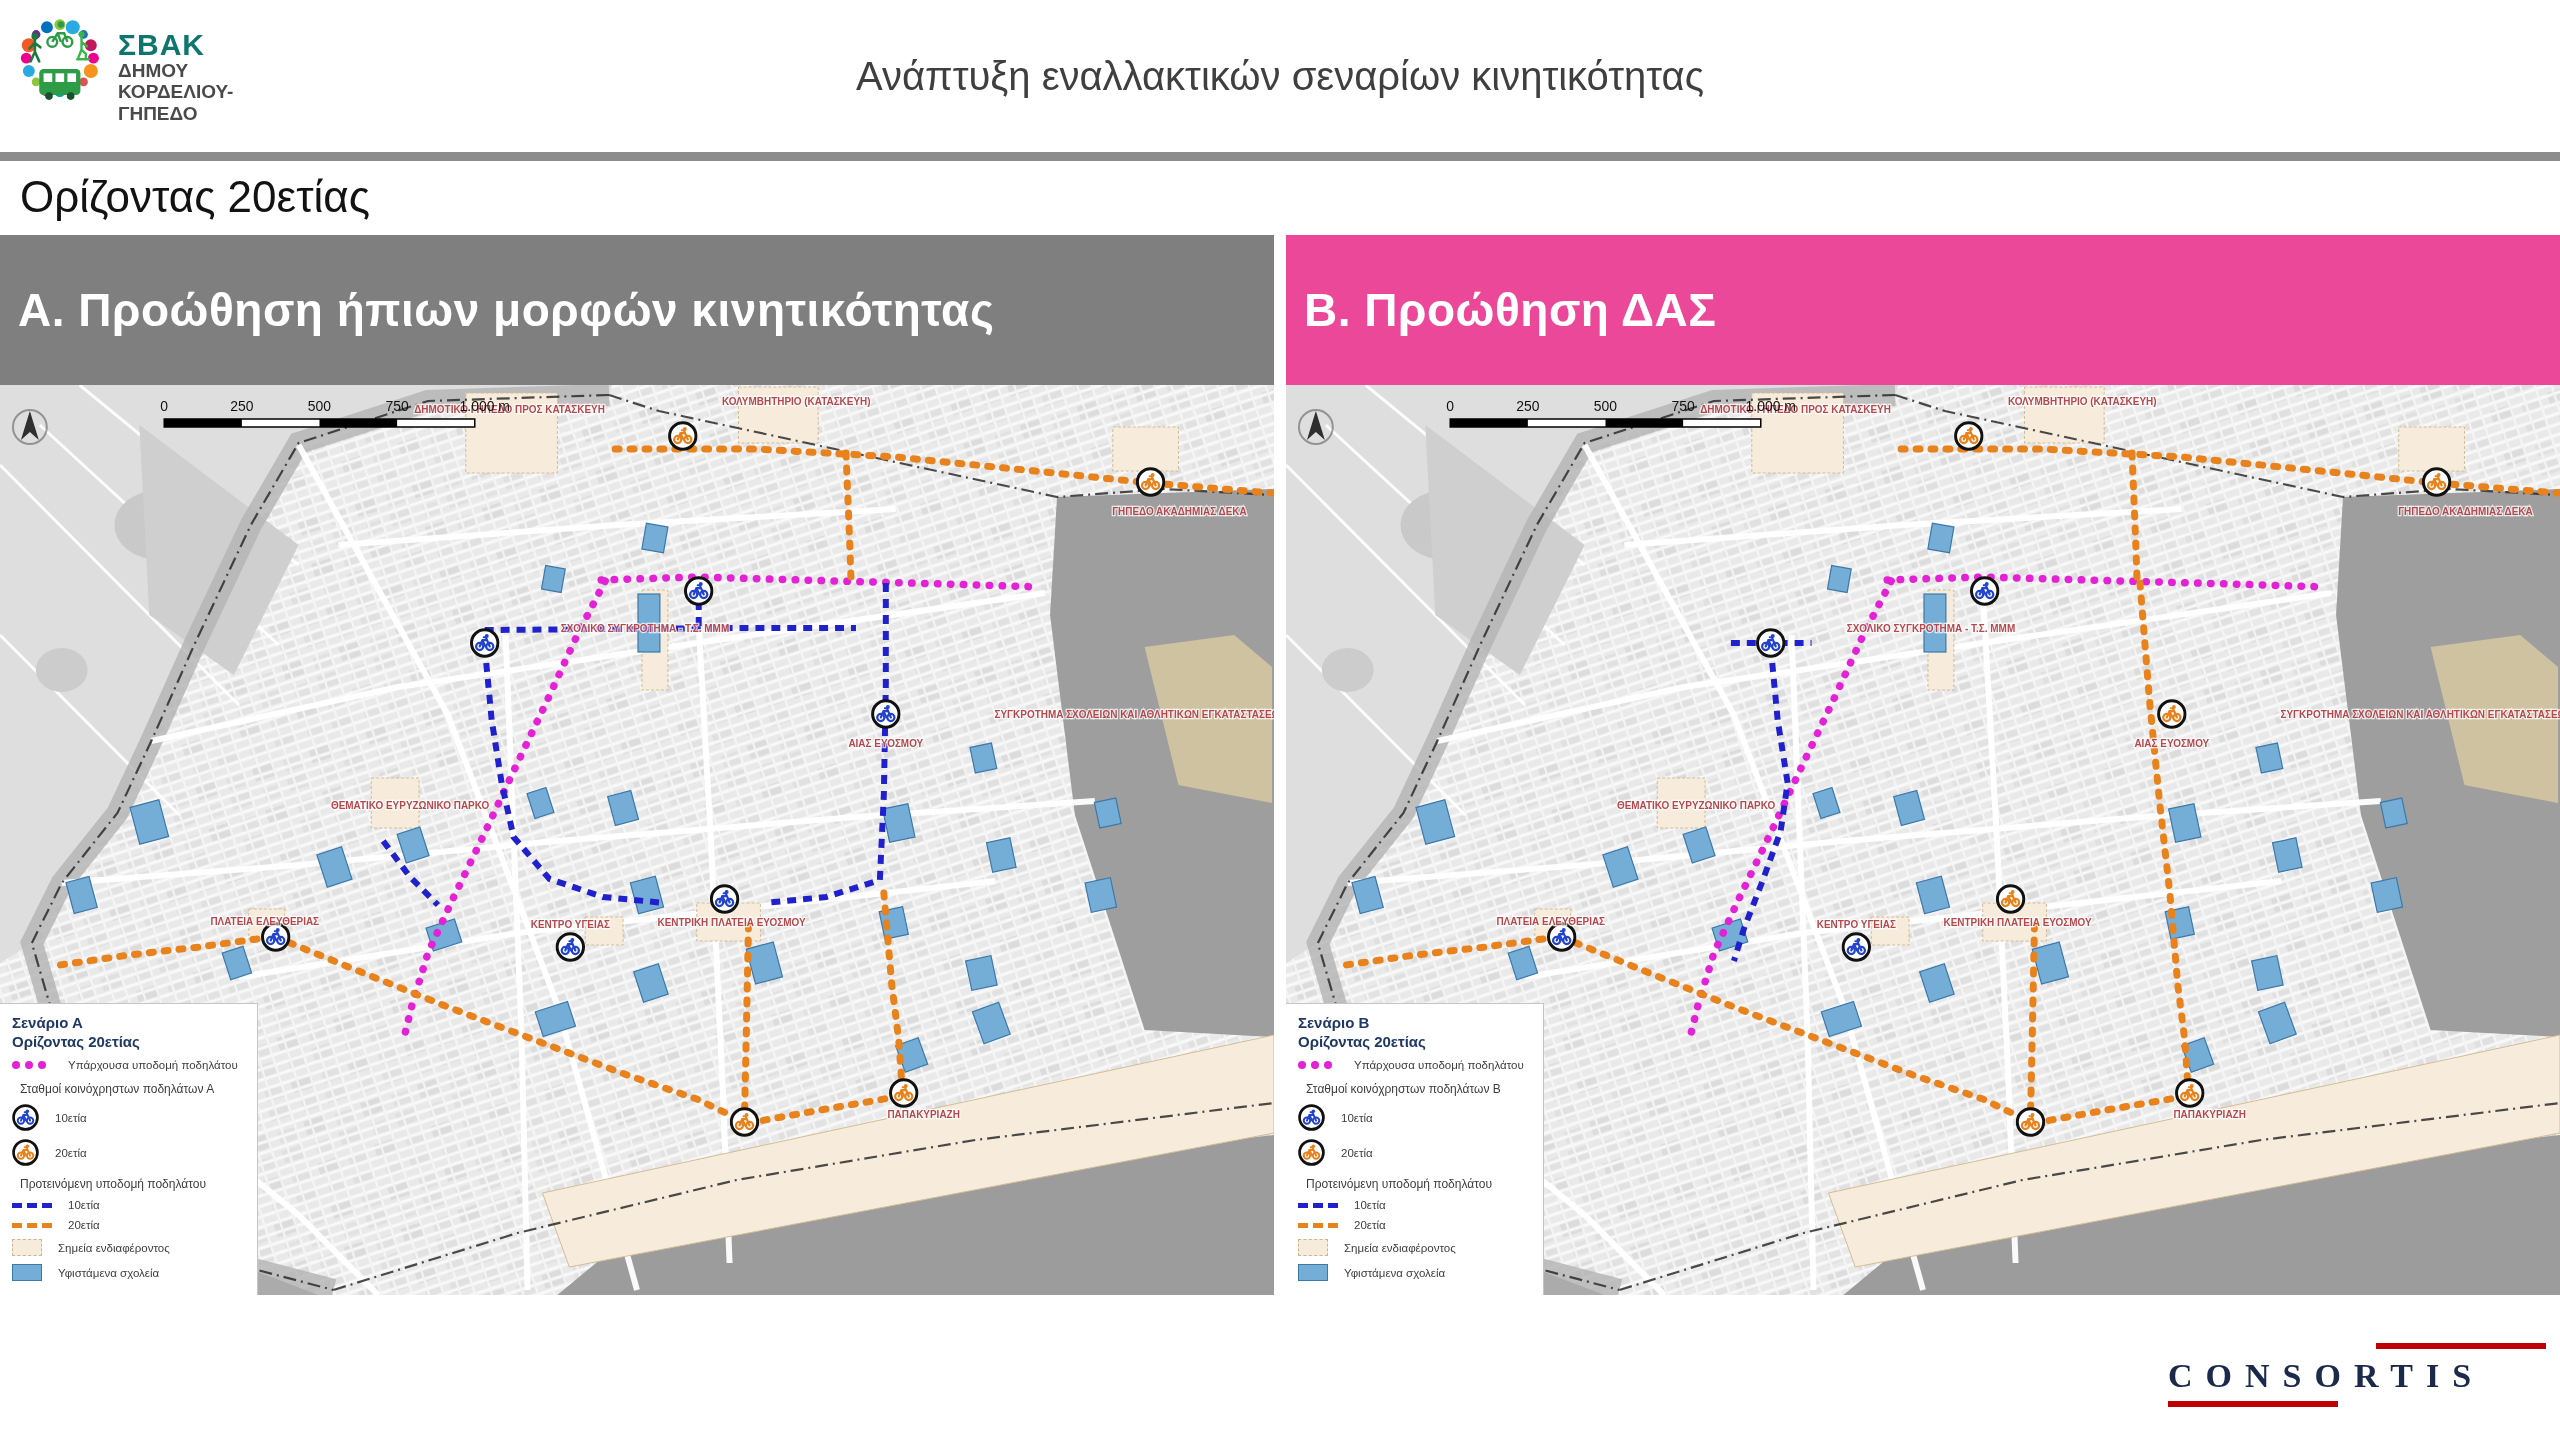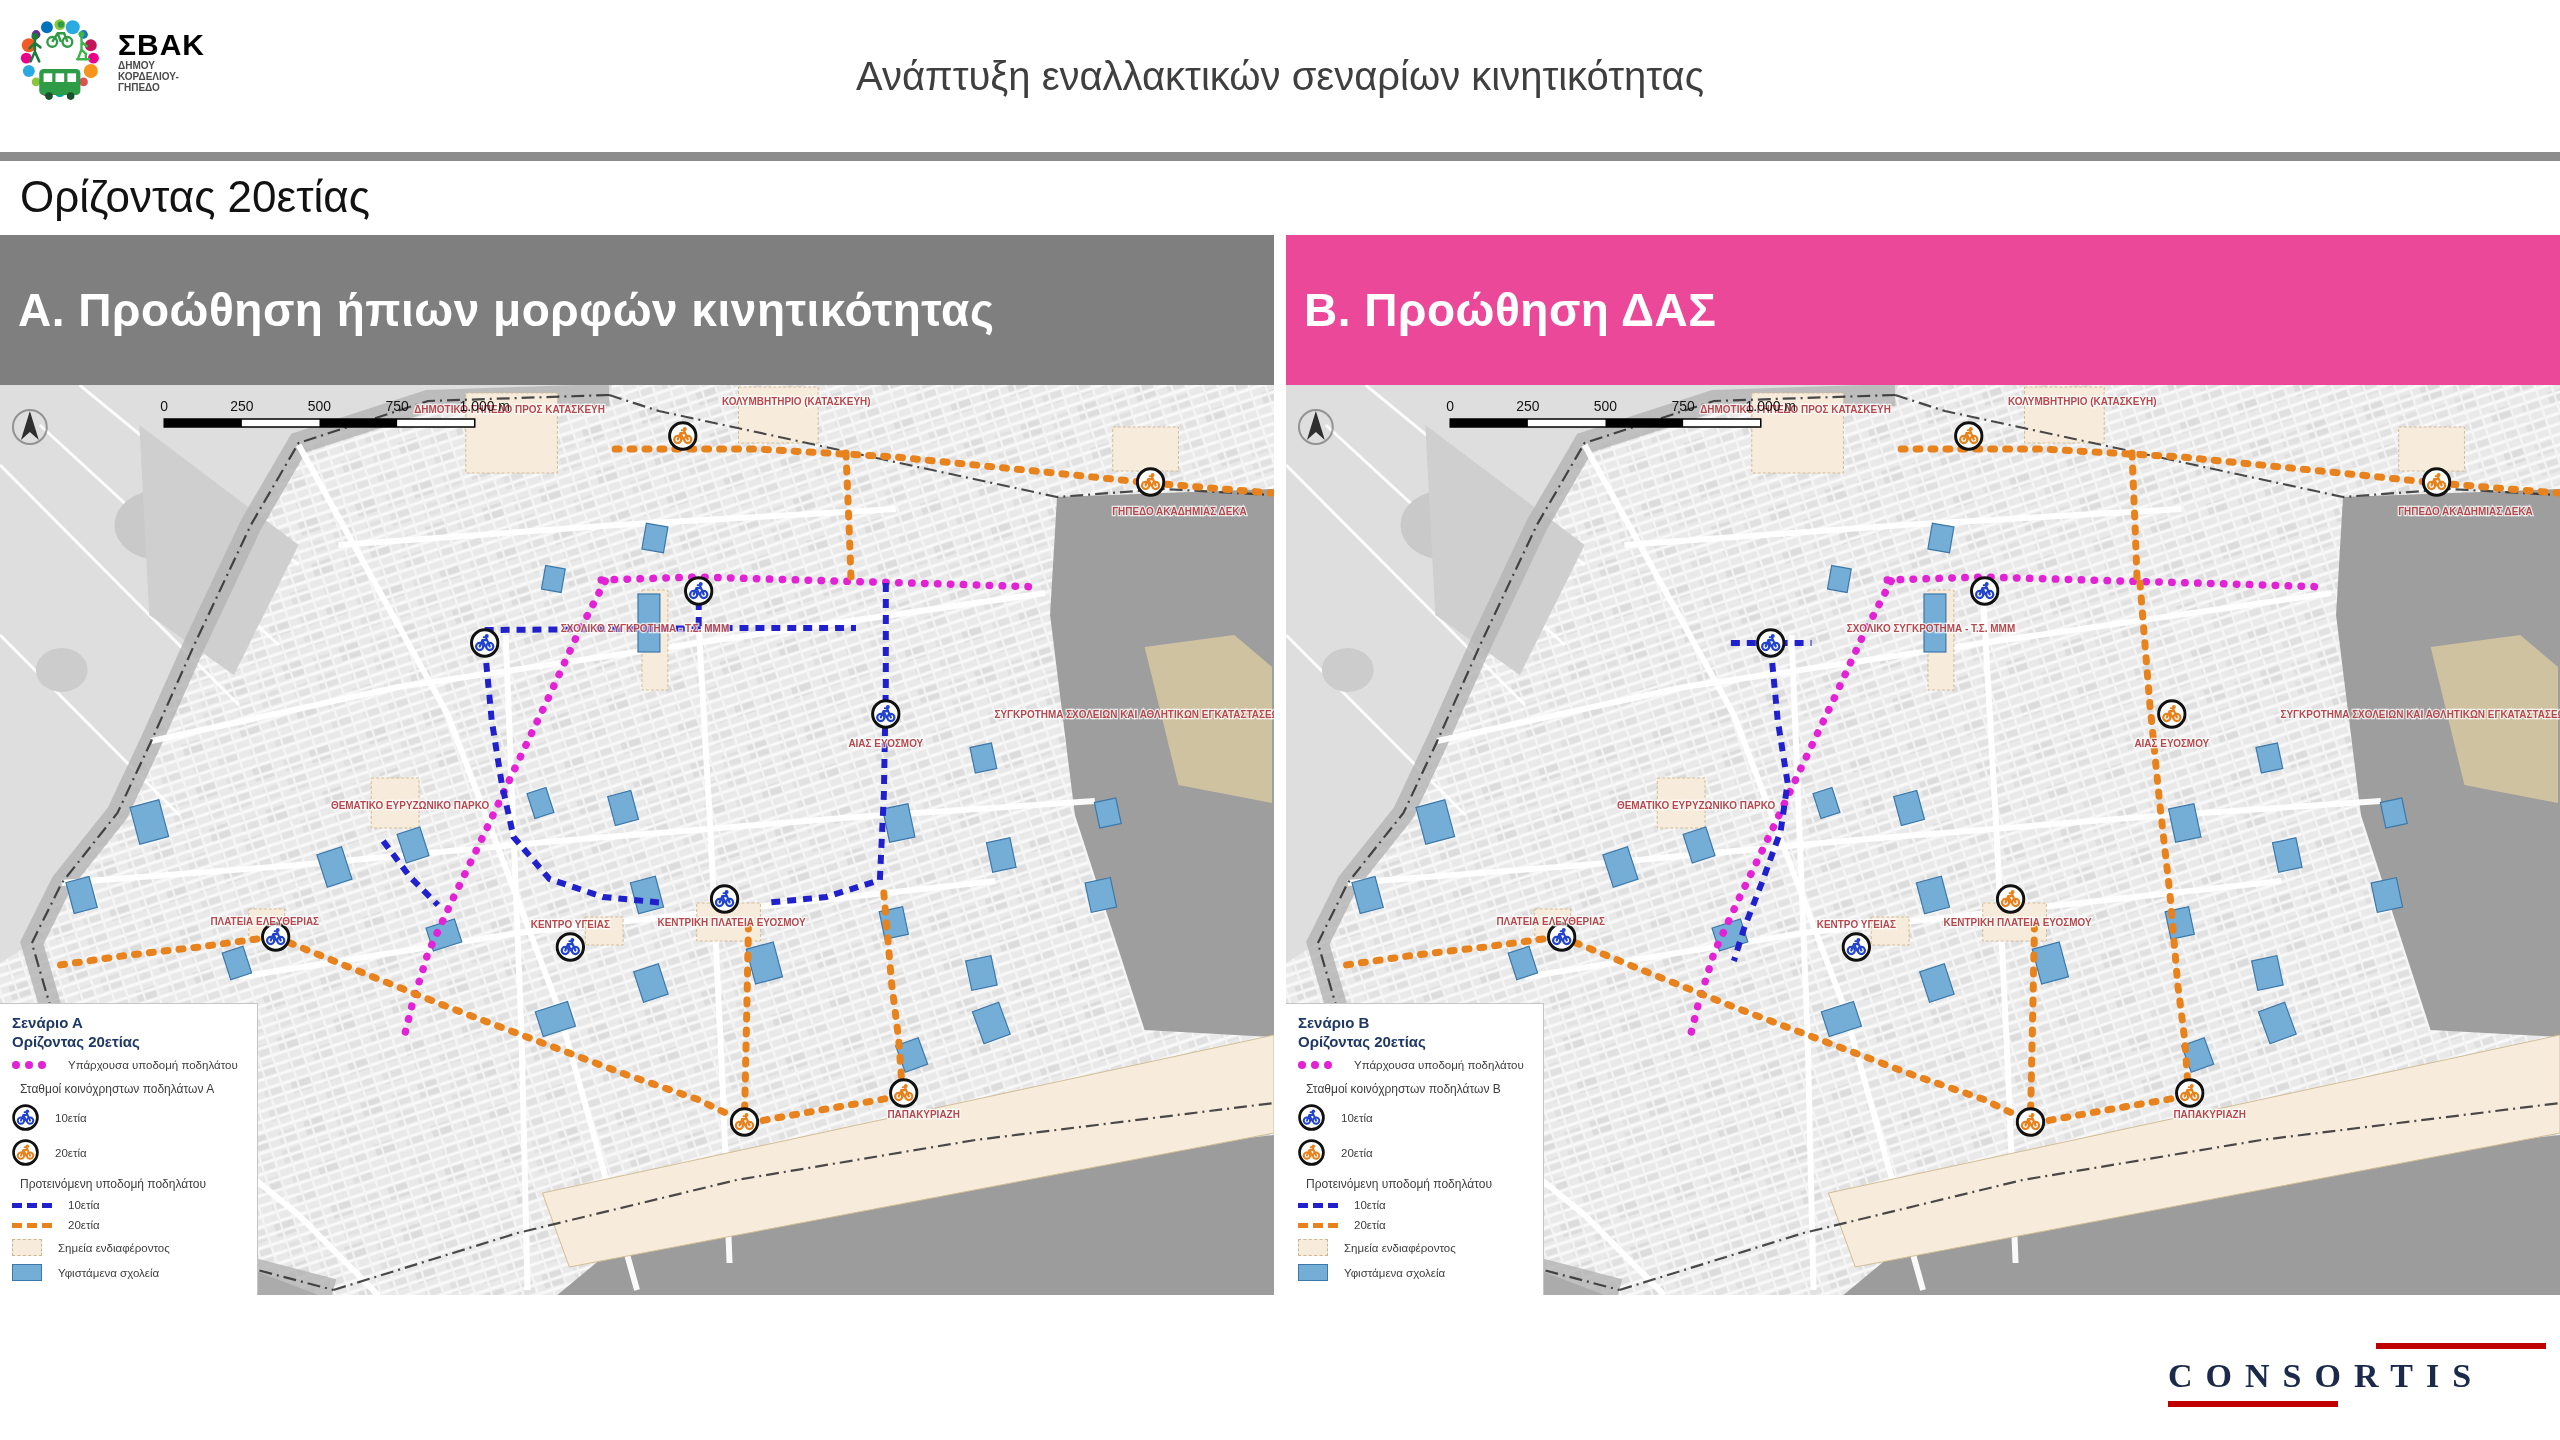--- a/index.html
+++ b/index.html
@@ -5,21 +5,21 @@
   html,body{margin:0;padding:0;background:#fff;}
   body{width:2560px;height:1440px;overflow:hidden;font-family:"Liberation Sans","DejaVu Sans",sans-serif;}
   .slide{position:relative;width:2560px;height:1440px;background:#fff;}
 
   
   header.top{position:relative;height:152px;}
   .logo{position:absolute;left:16px;top:4px;display:flex;gap:10px;align-items:flex-start;}
   #logo-mark{width:92px;height:104px;}
   .logo-text{padding-top:26px;}
   .logo-abbr{font-size:30px;font-weight:bold;color:#a83288;letter-spacing:1px;line-height:1;}
-  .logo-line{font-size:10px;font-weight:bold;color:#4a4a4a;line-height:1.12;}
+  .logo-line{font-size:19px;font-weight:bold;color:#4a4a4a;line-height:1.12;}
   h1.title{margin:0;text-align:center;line-height:152px;font-size:40px;font-weight:400;color:#3f3f3f;}
   .divider{height:9px;background:#8c8c8c;}
   h2.subtitle{margin:12px 0 0 20px;font-size:44px;font-weight:400;color:#121212;line-height:1.1;}
 
   
   .panels{display:flex;gap:12px;margin-top:14px;}
   .panel{flex:1;min-width:0;}
   .panel-header{height:150px;display:flex;align-items:center;padding-left:18px;box-sizing:border-box;}
   .panel-header span{color:#fff;font-size:46px;font-weight:bold;letter-spacing:.5px;text-align:center;}
   .map-wrap{position:relative;height:910px;overflow:hidden;background:#e9e9e9;}
@@ -119,21 +119,21 @@
             <circle cx="-7" cy="13" r="4.5"></circle>
             <circle cx="7" cy="13" r="4.5"></circle>
             <path d="M-7,13 L-2,5 L4,5 L7,13 M-2,5 L1,13"></path>
           </g>
           <g stroke="#39b54a" stroke-width="2.2" stroke-linecap="round" fill="none" transform="translate(60,30)">
             <circle cx="0" cy="-2" r="2.8" fill="#39b54a" stroke="none"></circle>
             <path d="M0,1 V12 M0,5 L5,9 M0,12 L-3,20 M0,12 L4,16 L4,20 M-4,21 H7"></path>
           </g>
         </svg>
       <div class="logo-text">
-        <div class="logo-abbr" style="color: #000000;">ΣΒΑΚ</div>
+        <div class="logo-abbr" style="color: #0f766e;">ΣΒΑΚ</div>
         <div class="logo-line">ΔΗΜΟΥ</div>
         <div class="logo-line">ΚΟΡΔΕΛΙΟΥ-</div>
         <div class="logo-line">ΓΗΠΕΔΟ</div>
       </div>
     </div>
     <h1 class="title">Ανάπτυξη εναλλακτικών σεναρίων κινητικότητας</h1>
   </header>
 
   <div class="divider"></div>
 

